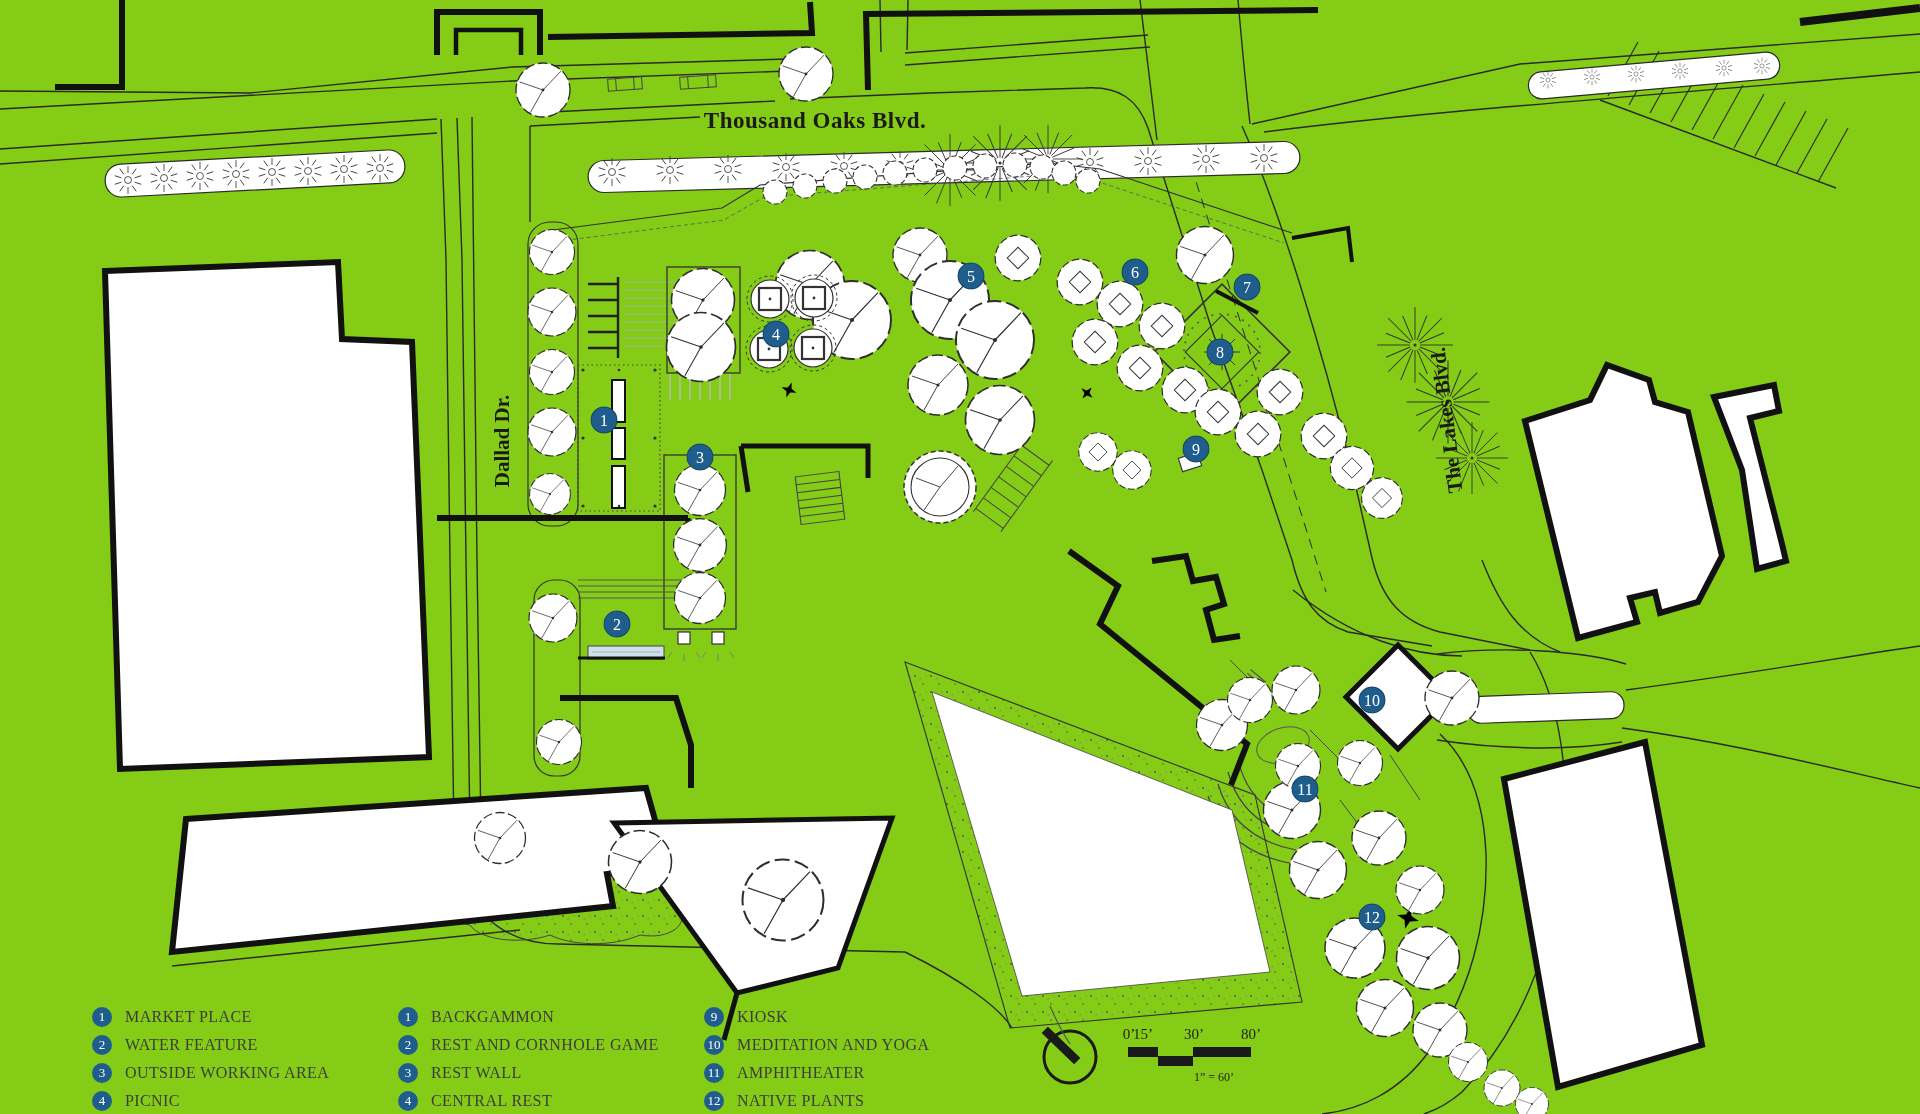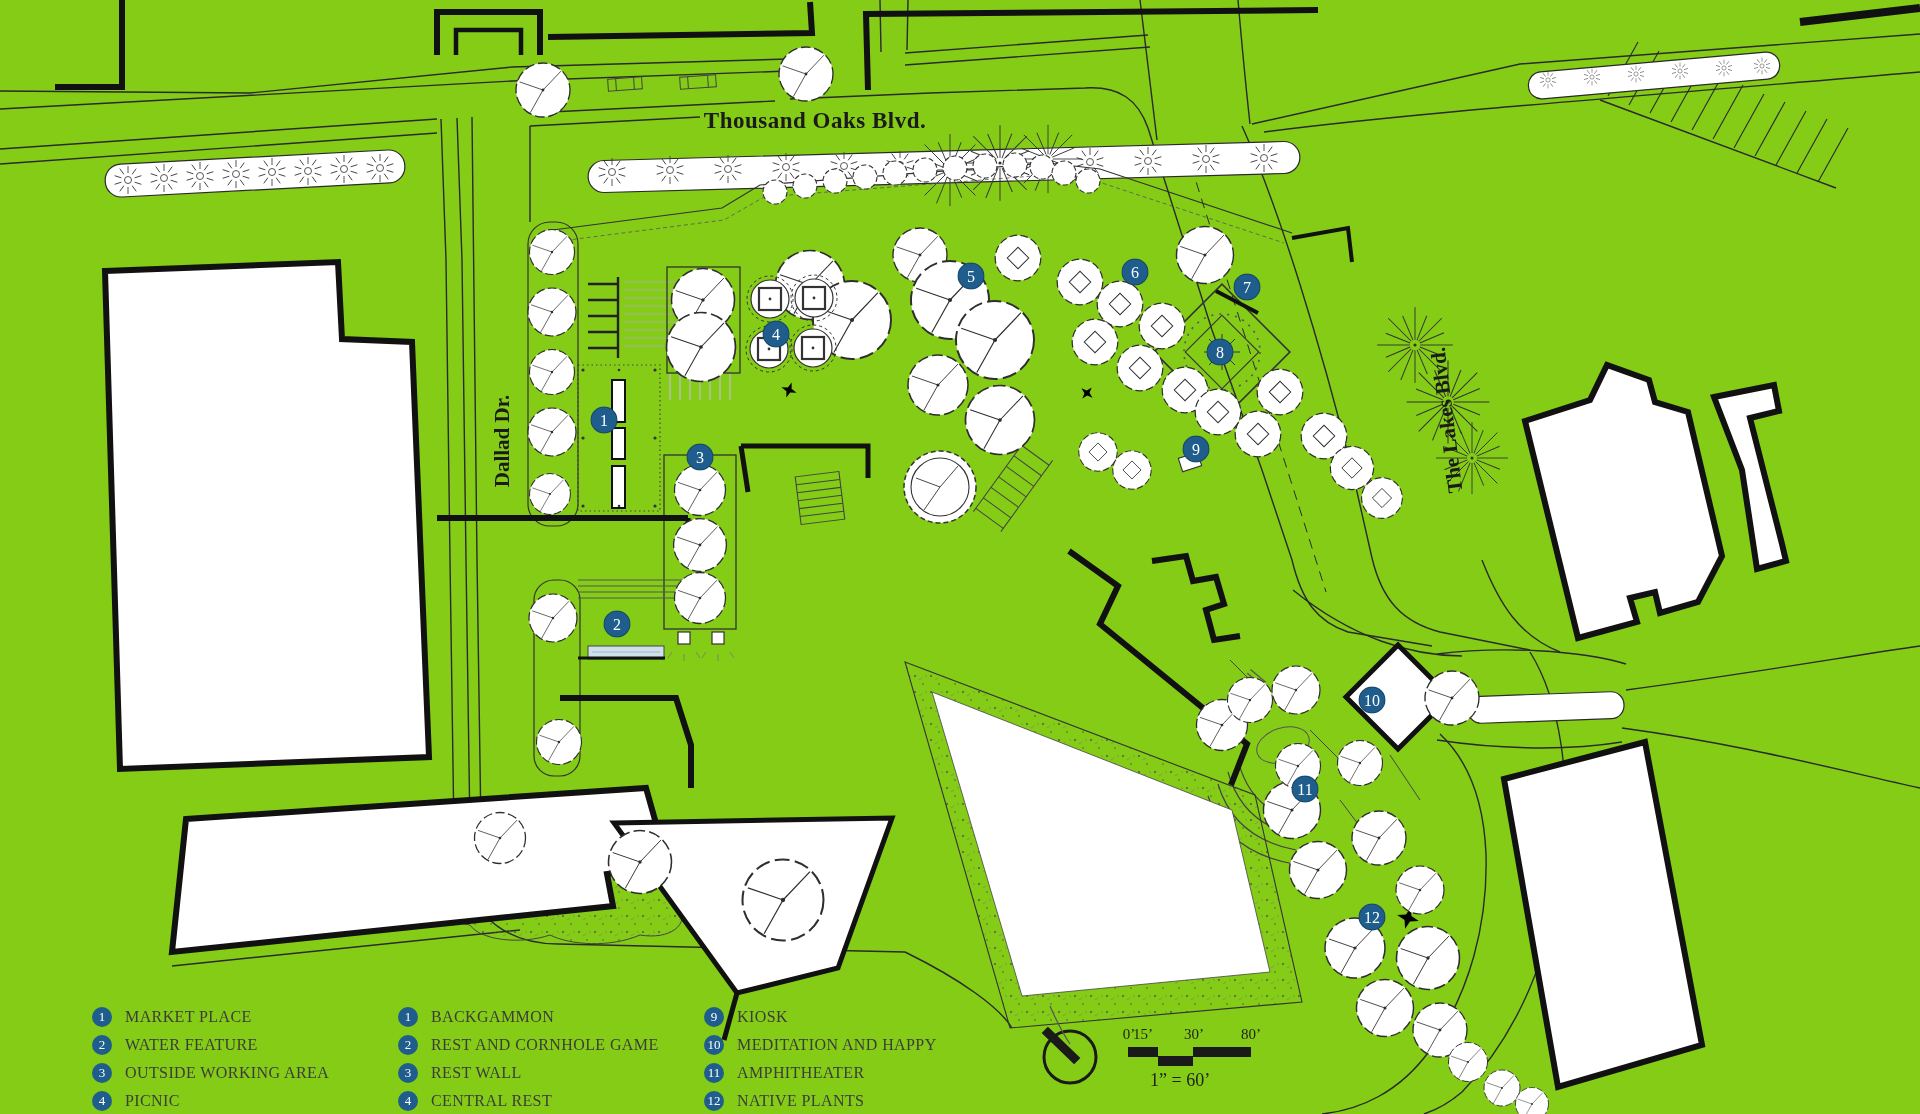--- a/index.html
+++ b/index.html
@@ -26,21 +26,21 @@
   .badge{width:20px;height:20px;border-radius:50%;color:#fff;font-size:13px;line-height:20px;
     text-align:center;margin-right:13px;flex:0 0 20px;font-family:"Liberation Serif",serif;}
   .legend-label{font-size:16px;color:#3c3c3c;letter-spacing:.4px;white-space:nowrap;}
 
   .scale-wrap{position:absolute;left:1128px;top:1026px;width:170px;height:66px;z-index:6;}
   .tick{position:absolute;top:0;transform:translateX(-50%);font-size:15px;color:#1f1f1f;}
   .seg{position:absolute;background:#1a1a1a;height:10px;}
   .seg1{left:0;top:21px;width:30px;}
   .seg2{left:30px;top:30px;width:35px;}
   .seg3{left:65px;top:21px;width:58px;}
-  .ratio{position:absolute;left:22px;top:44px;width:84px;text-align:left;font-size:18px;color:#1f1f1f;}
+  .ratio{position:absolute;left:22px;top:44px;width:84px;text-align:right;font-size:12px;color:#1f1f1f;}
 </style>
 </head>
 <body>
 
 <div class="stage">
 
 <svg class="plan" width="1920" height="1114" viewBox="0 0 1920 1114">
   <defs>
     <pattern id="stip" patternUnits="userSpaceOnUse" width="16" height="16">
       <circle cx="3" cy="4" r="1" fill="#555"></circle>
@@ -500,21 +500,21 @@
           <span class="legend-label">CENTRAL REST</span>
         </div>
       </div>
       <div class="legend-col">
         <div class="legend-row">
           <span class="badge" style="background: rgb(31, 94, 140);">9</span>
           <span class="legend-label">KIOSK</span>
         </div>
         <div class="legend-row">
           <span class="badge" style="background: rgb(31, 94, 140);">10</span>
-          <span class="legend-label">MEDITATION AND HAPPY</span>
+          <span class="legend-label">MEDITATION AND YOGA</span>
         </div>
         <div class="legend-row">
           <span class="badge" style="background: rgb(31, 94, 140);">11</span>
           <span class="legend-label">AMPHITHEATER</span>
         </div>
         <div class="legend-row">
           <span class="badge" style="background: rgb(31, 94, 140);">12</span>
           <span class="legend-label">NATIVE PLANTS</span>
         </div>
       </div>

